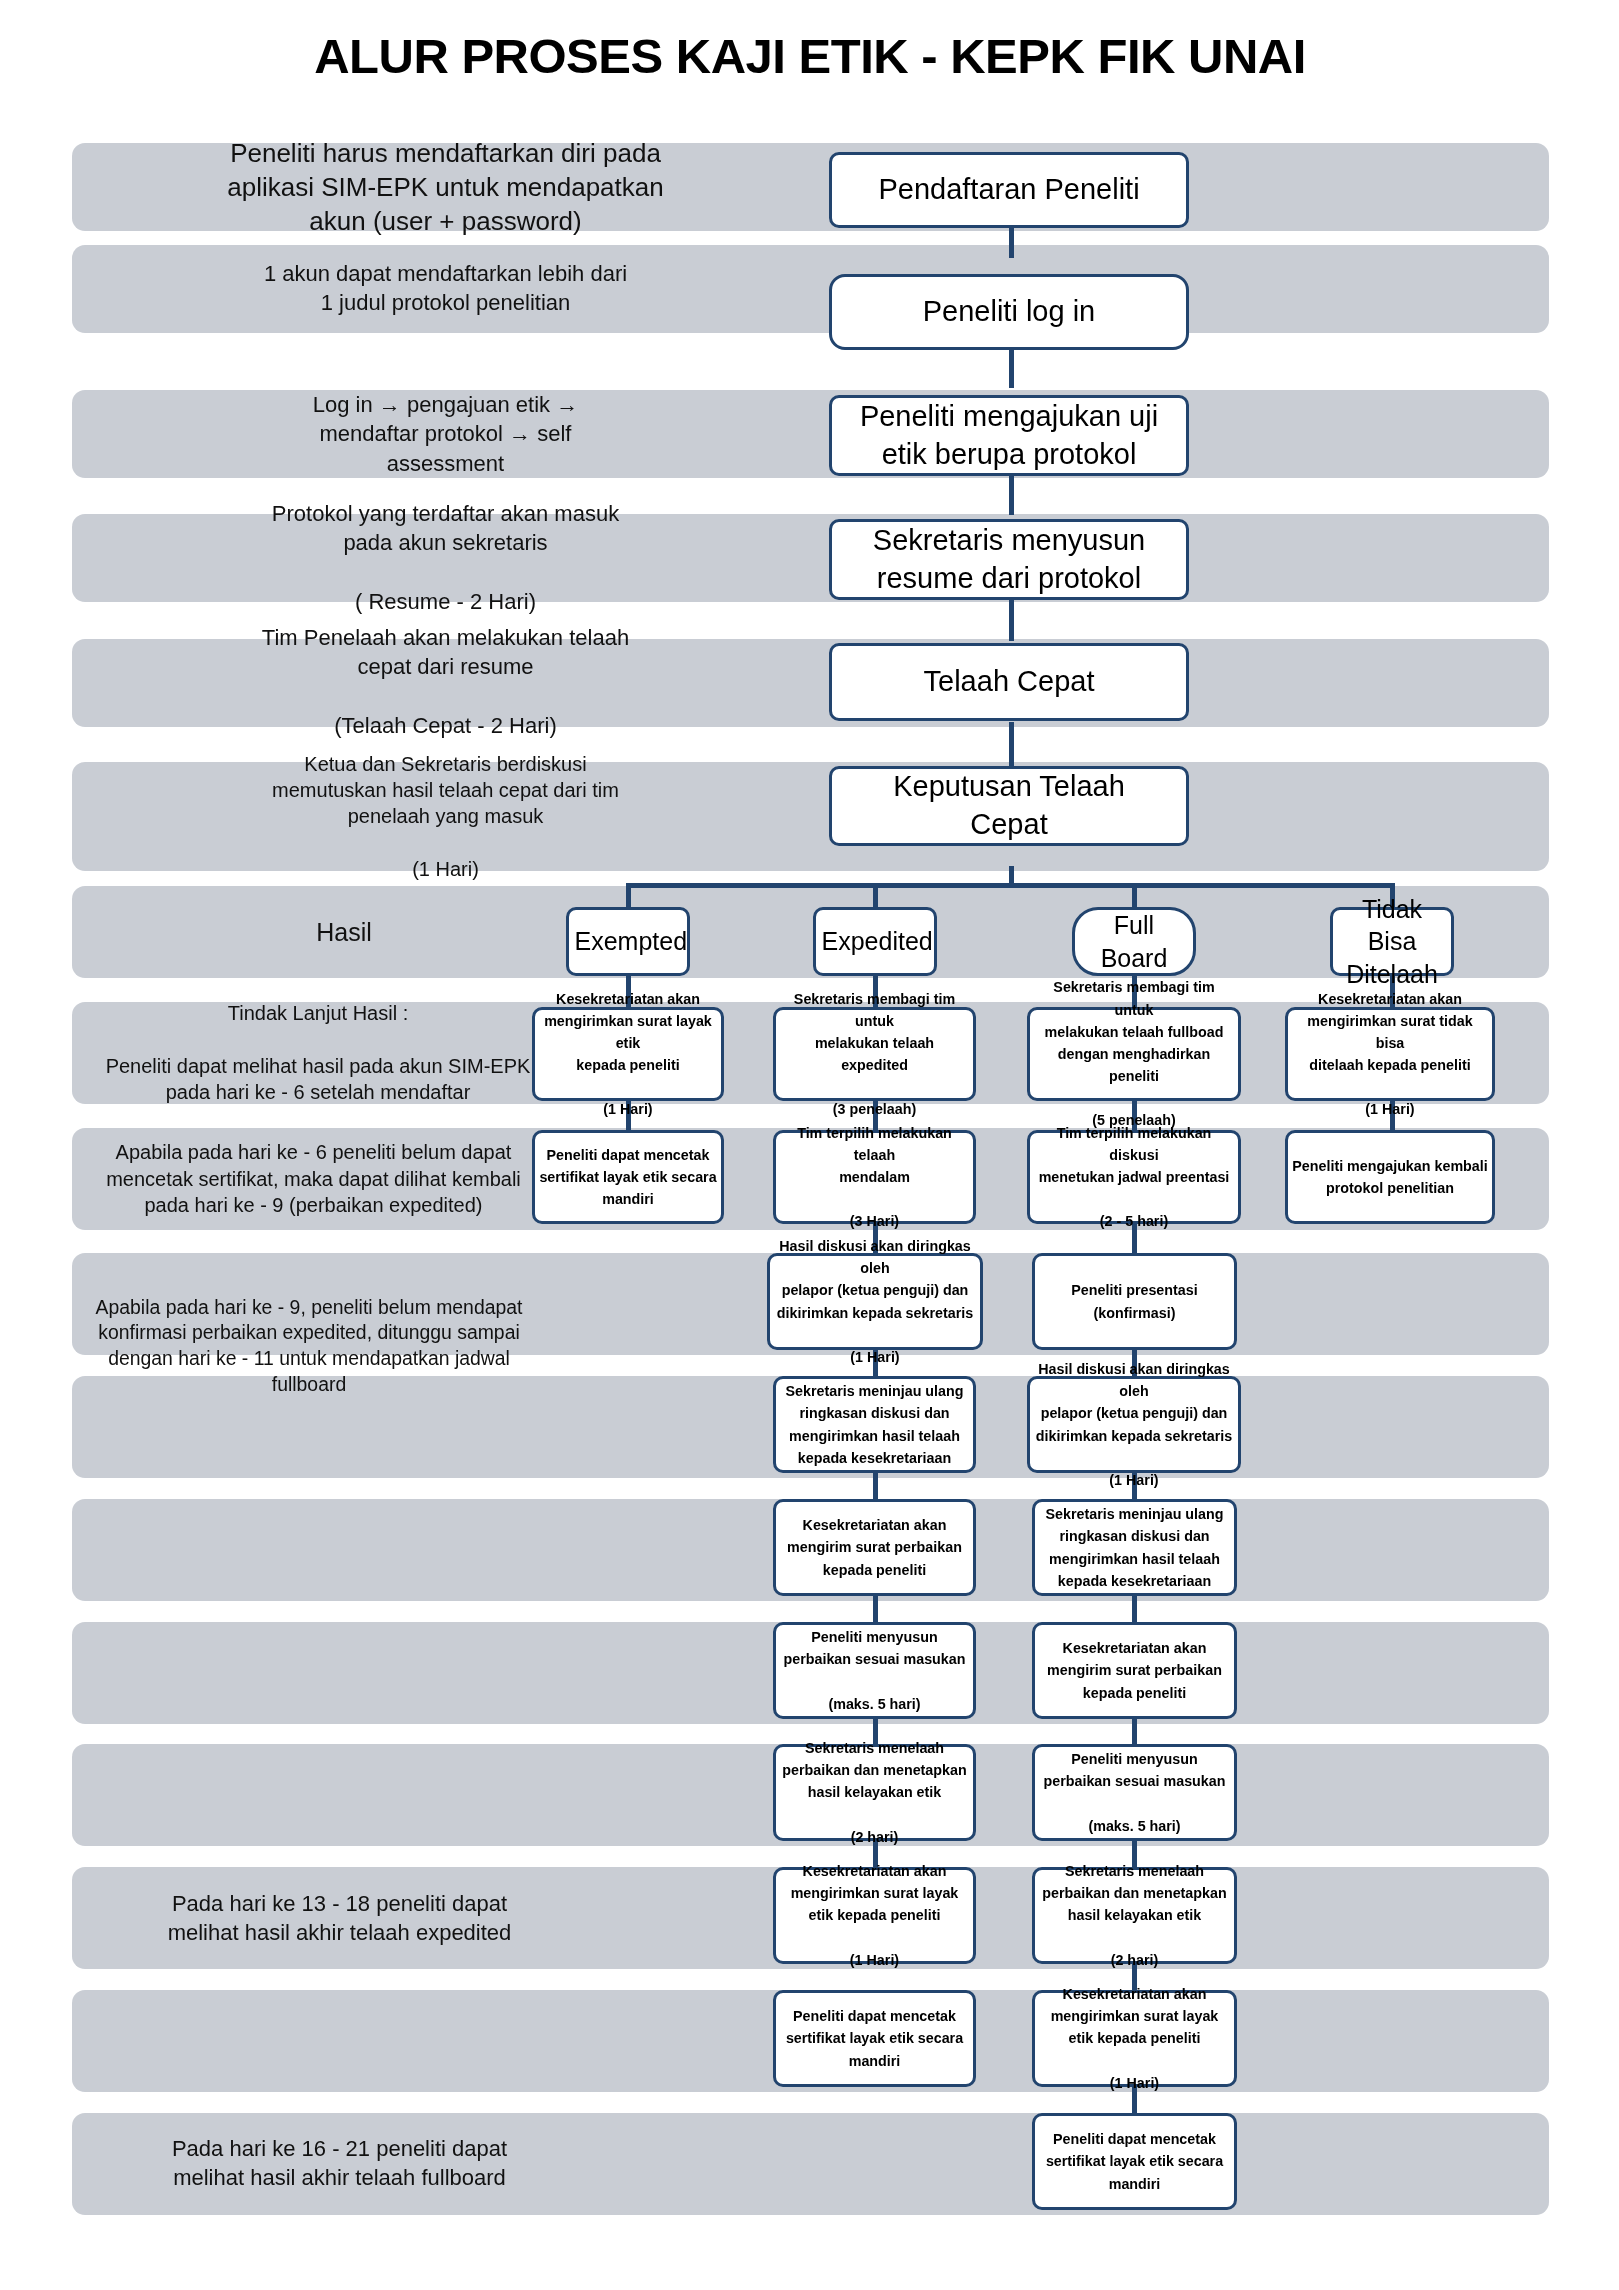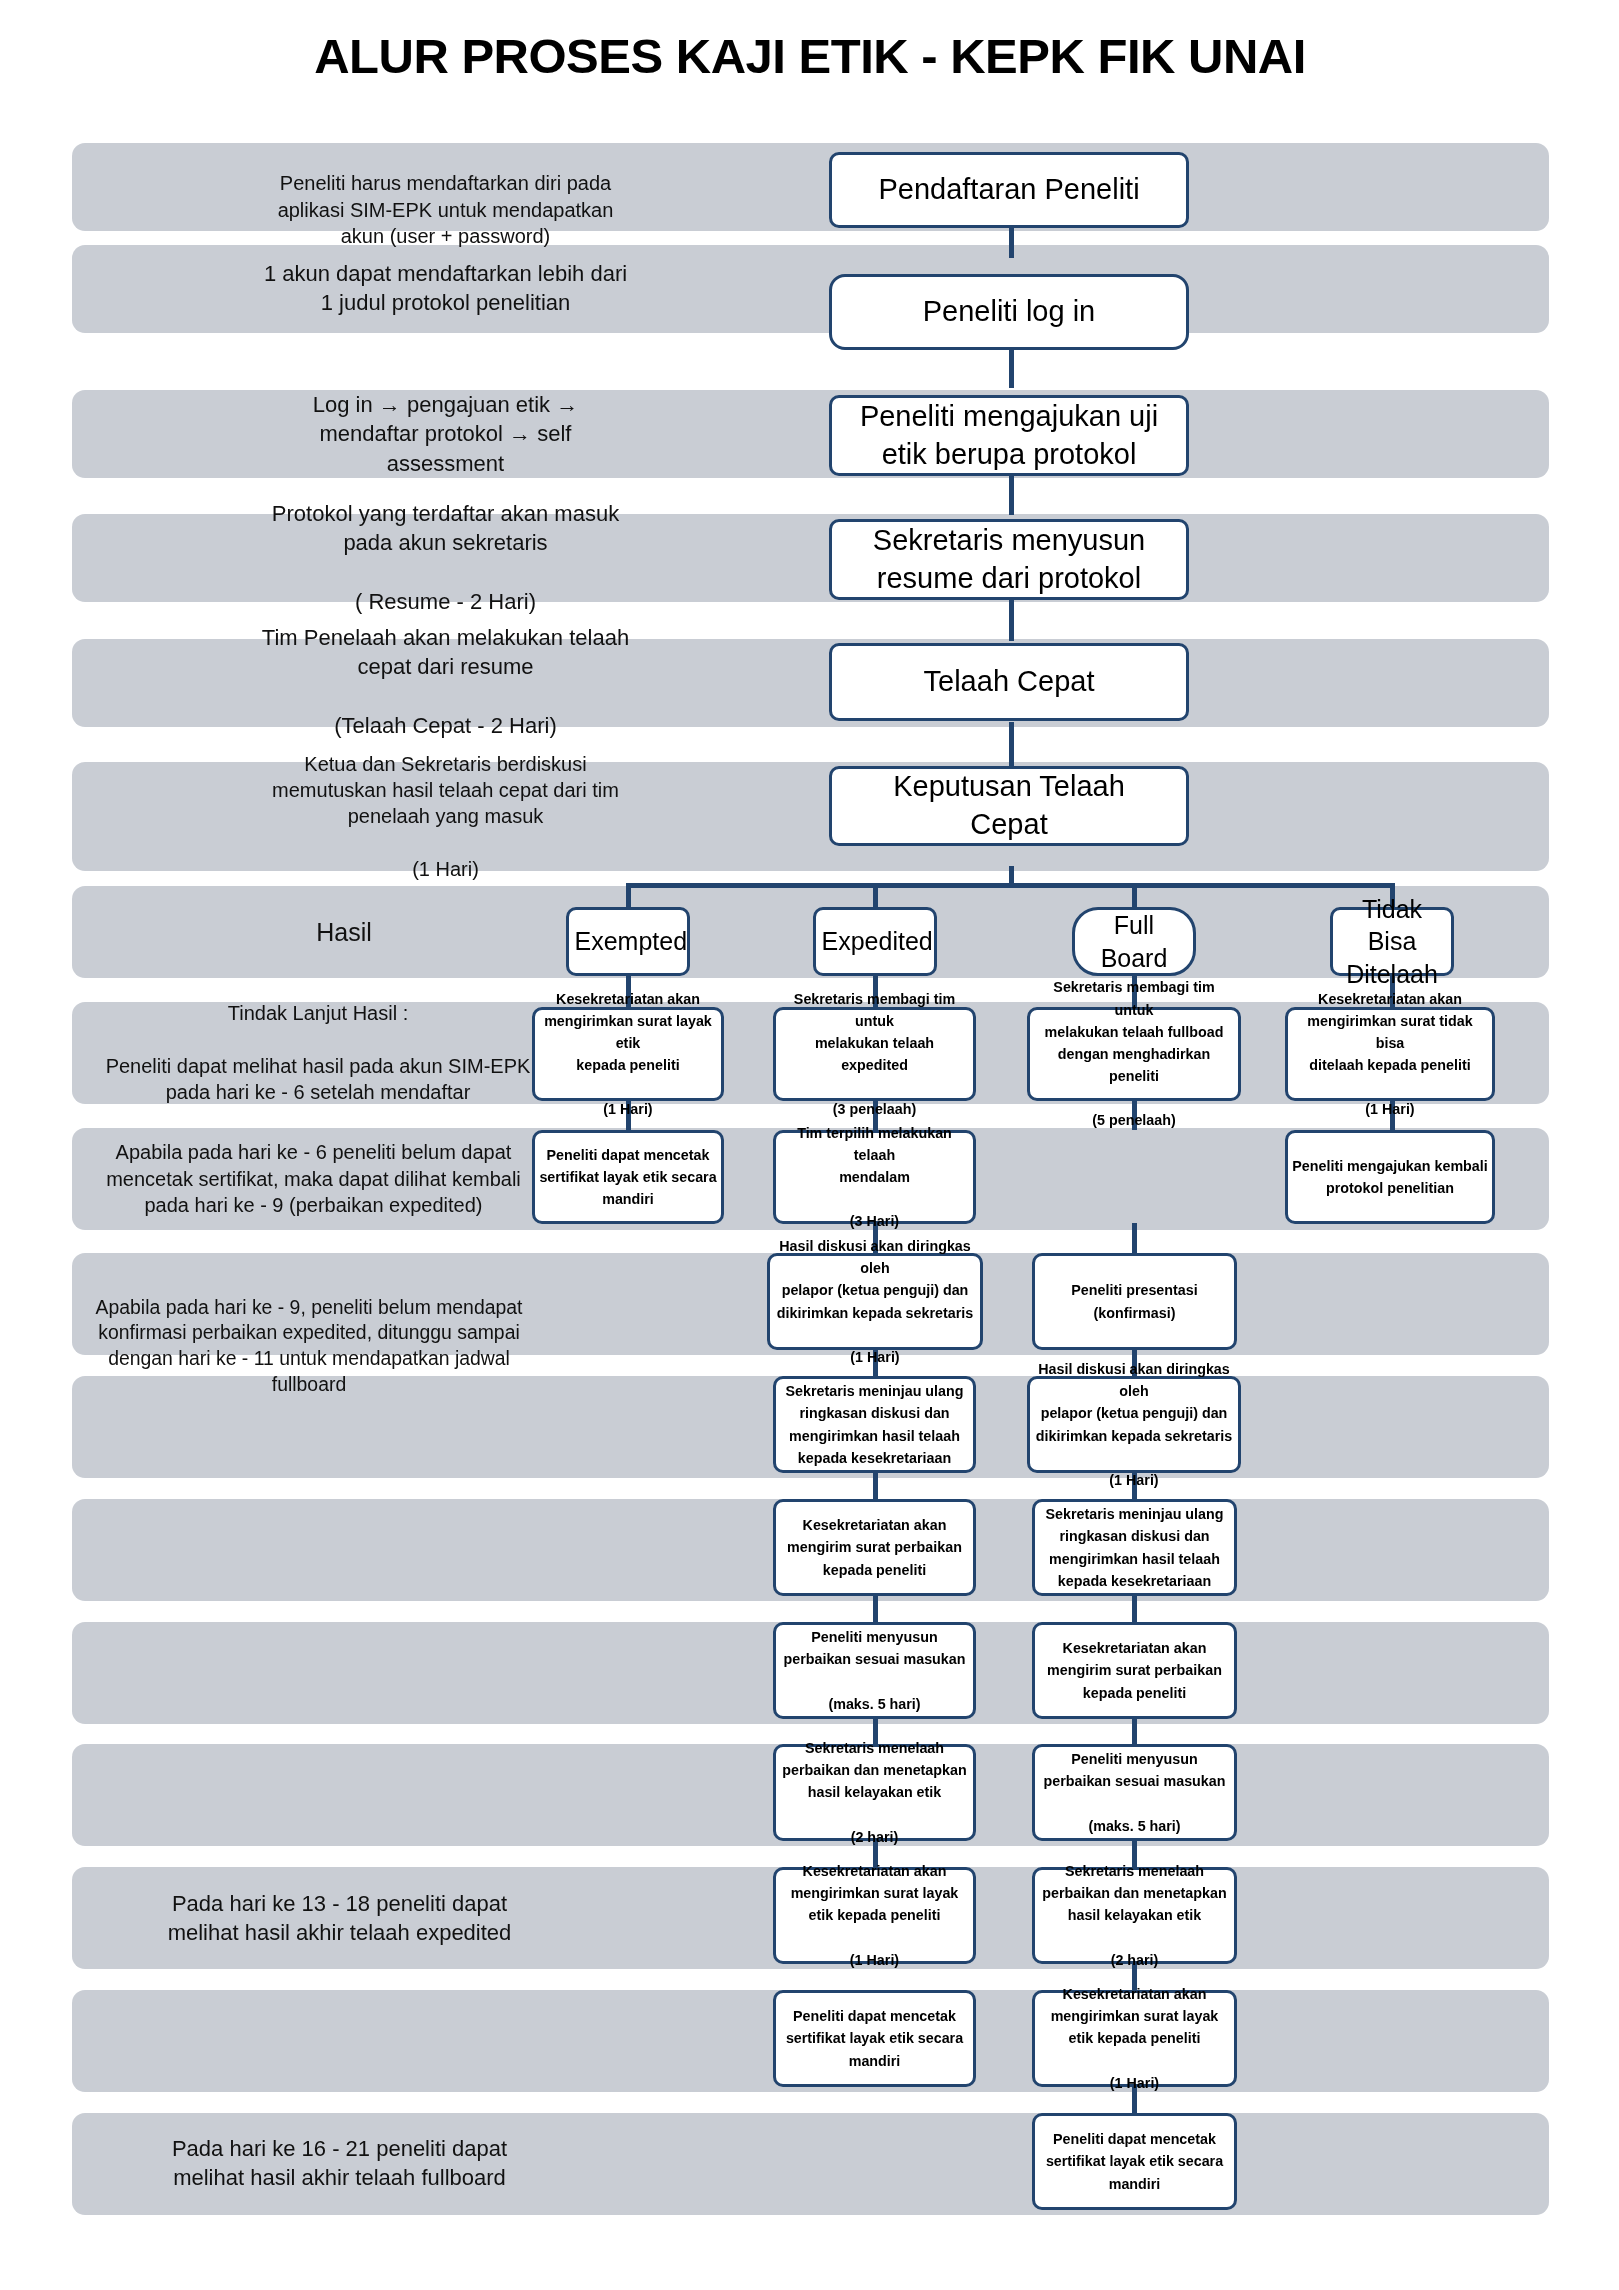--- a/index.html
+++ b/index.html
@@ -95,21 +95,21 @@
   <div class="band" style="top:1128px;height:102px;"></div>
   <div class="band" style="top:1253px;height:102px;"></div>
   <div class="band" style="top:1376px;height:102px;"></div>
   <div class="band" style="top:1499px;height:102px;"></div>
   <div class="band" style="top:1622px;height:102px;"></div>
   <div class="band" style="top:1744px;height:102px;"></div>
   <div class="band" style="top:1867px;height:102px;"></div>
   <div class="band" style="top:1990px;height:102px;"></div>
   <div class="band" style="top:2113px;height:102px;"></div>
 
-  <div class="band-label" style="left:81px; top:148px; width:729px; height:78px; font-size:20px; display:flex; align-items:center; justify-content:center; white-space:pre-line;margin-top:23px;">Peneliti harus mendaftarkan diri pada
+  <div class="band-label" style="left:81px; top:148px; width:729px; height:78px; font-size:26px; display:flex; align-items:center; justify-content:center; white-space:pre-line;">Peneliti harus mendaftarkan diri pada
 aplikasi SIM-EPK untuk mendapatkan
 akun (user + password)</div>
   <div class="band-label" style="left:81px; top:249px; width:729px; height:78px; font-size:22px; display:flex; align-items:center; justify-content:center; white-space:pre-line;">1 akun dapat mendaftarkan lebih dari
 1 judul protokol penelitian</div>
   <div class="band-label" style="left:81px; top:395px; width:729px; height:78px; font-size:22px; display:flex; align-items:center; justify-content:center; white-space:pre-line;">Log in → pengajuan etik →
 mendaftar protokol → self
 assessment</div>
   <div class="band-label" style="left:81px; top:517px; width:729px; height:81px; font-size:22px; display:flex; align-items:center; justify-content:center; white-space:pre-line;">Protokol yang terdaftar akan masuk
 pada akun sekretaris
 
@@ -278,20 +278,26 @@
 mandiri</span>
   </div>
 
   <div class="node small" style="left:1027px; top:1007px; width:214px; height:94px;">
     <span class="txt">Sekretaris membagi tim untuk
 melakukan telaah fullboad
 dengan menghadirkan peneliti
 
 (5 penelaah)</span>
   </div>
+  <div class="node small" style="left:1027px; top:1130px; width:214px; height:94px;">
+    <span class="txt">Tim terpilih melakukan diskusi
+menetukan jadwal preentasi
+
+(2 - 5 hari)</span>
+  </div>
   <div class="node small" style="left:1032px; top:1253px; width:205px; height:97px;">
     <span class="txt">Peneliti presentasi
 (konfirmasi)</span>
   </div>
   <div class="node small" style="left:1027px; top:1376px; width:214px; height:97px;">
     <span class="txt">Hasil diskusi akan diringkas oleh
 pelapor (ketua penguji) dan
 dikirimkan kepada sekretaris
 
 (1 Hari)</span>

